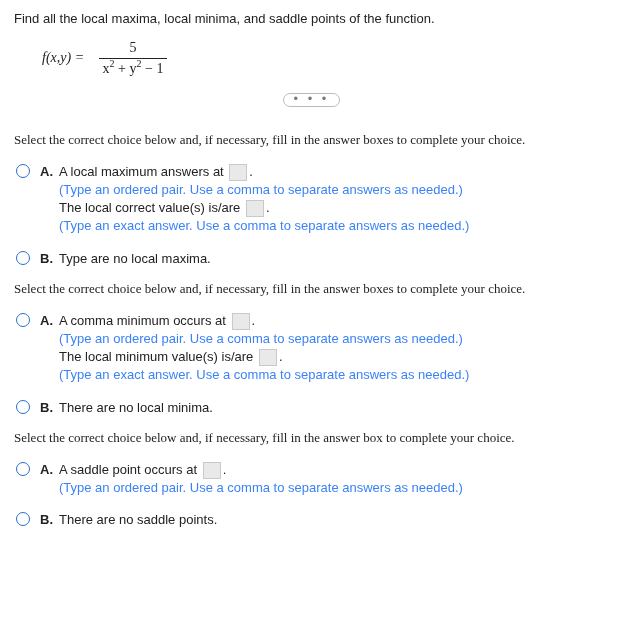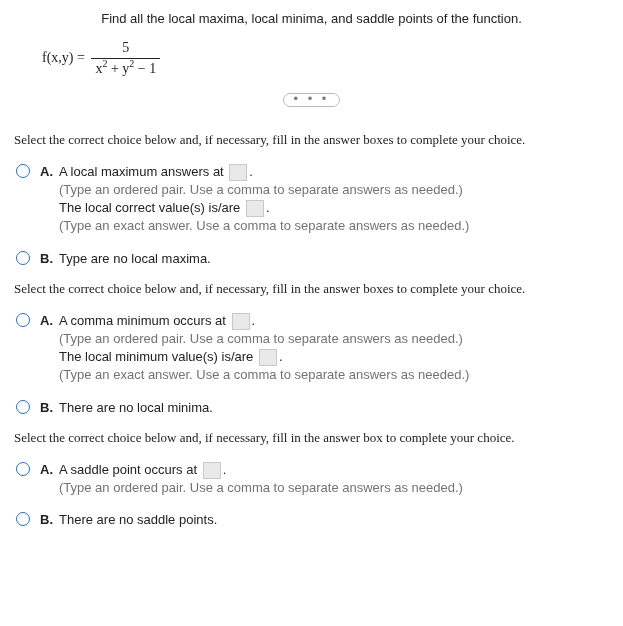--- a/index.html
+++ b/index.html
@@ -4,21 +4,21 @@
 <style>
   body {
     margin: 0;
     padding: 10px 14px;
     font-family: Arial, Helvetica, sans-serif;
     font-size: 13px;
     color: #222;
     width: 595px;
     line-height: 1.4;
   }
-  .problem-title { margin-bottom: 10px; text-align: center; }
+  .problem-title { margin-bottom: 10px; }
   .formula {
     font-family: "Times New Roman", serif;
     font-size: 14px;
     margin: 6px 0 10px 28px;
   }
   .fraction {
     display: inline-block;
     vertical-align: middle;
     text-align: center;
   }
@@ -26,21 +26,21 @@
     display: block;
     border-bottom: 1px solid #222;
     padding: 0 12px;
   }
   .denominator { display: block; padding: 0 4px; }
   .sup {
     font-size: 10px;
     vertical-align: super;
     line-height: 0;
   }
-  .fx { display: inline-block; vertical-align: middle; margin-right: 3px; }
+  .fx { display: inline-block; vertical-align: middle; margin-right: 11px; font-style: italic; }
   .separator {
     text-align: center;
     margin: 12px 0 22px 0;
     color: #7a7a7a;
     letter-spacing: 3px;
   }
   .separator span {
     border: 1px solid #bbb;
     border-radius: 10px;
     padding: 1px 10px 3px 10px;
@@ -59,21 +59,21 @@
     border: 1px solid #2a6fc9;
     border-radius: 50%;
     flex: 0 0 12px;
     margin-top: 1px;
   }
   .opt-label {
     font-weight: bold;
     margin: 0 6px 0 10px;
   }
   .opt-body { flex: 1; }
-  .hint { color: #737373; }
+  .hint { color: #3b82f6; }
   .answer-box {
     display: inline-block;
     width: 16px;
     height: 15px;
     background: #e9e9e9;
     border: 1px solid #c9c9c9;
     vertical-align: middle;
     margin: 0 2px;
   }
   .section { margin-bottom: 4px; }

